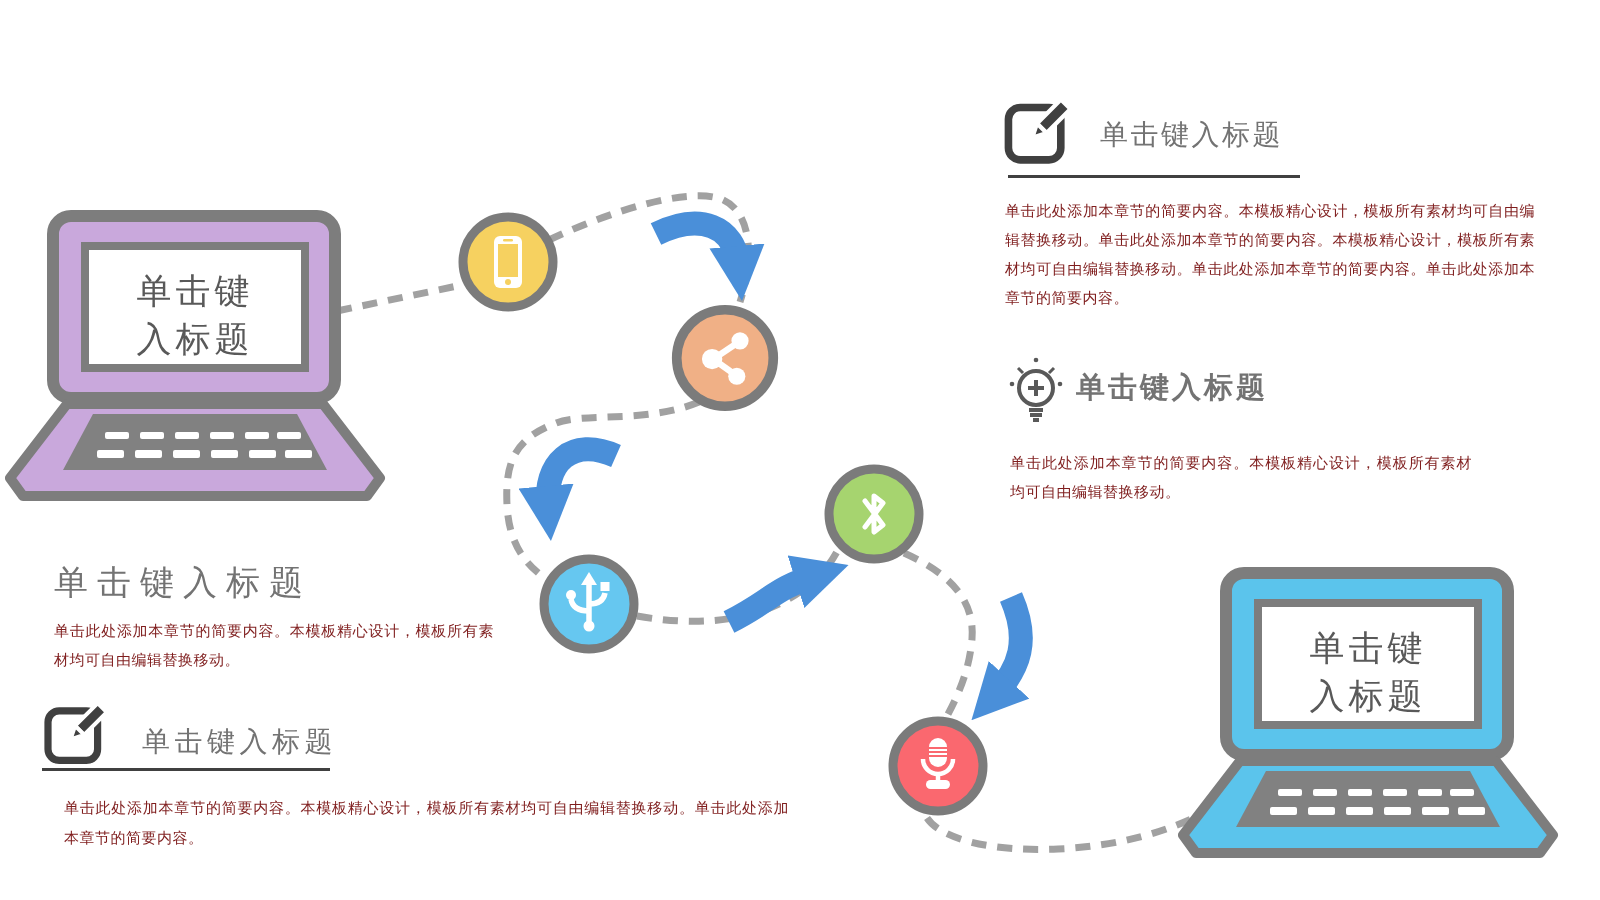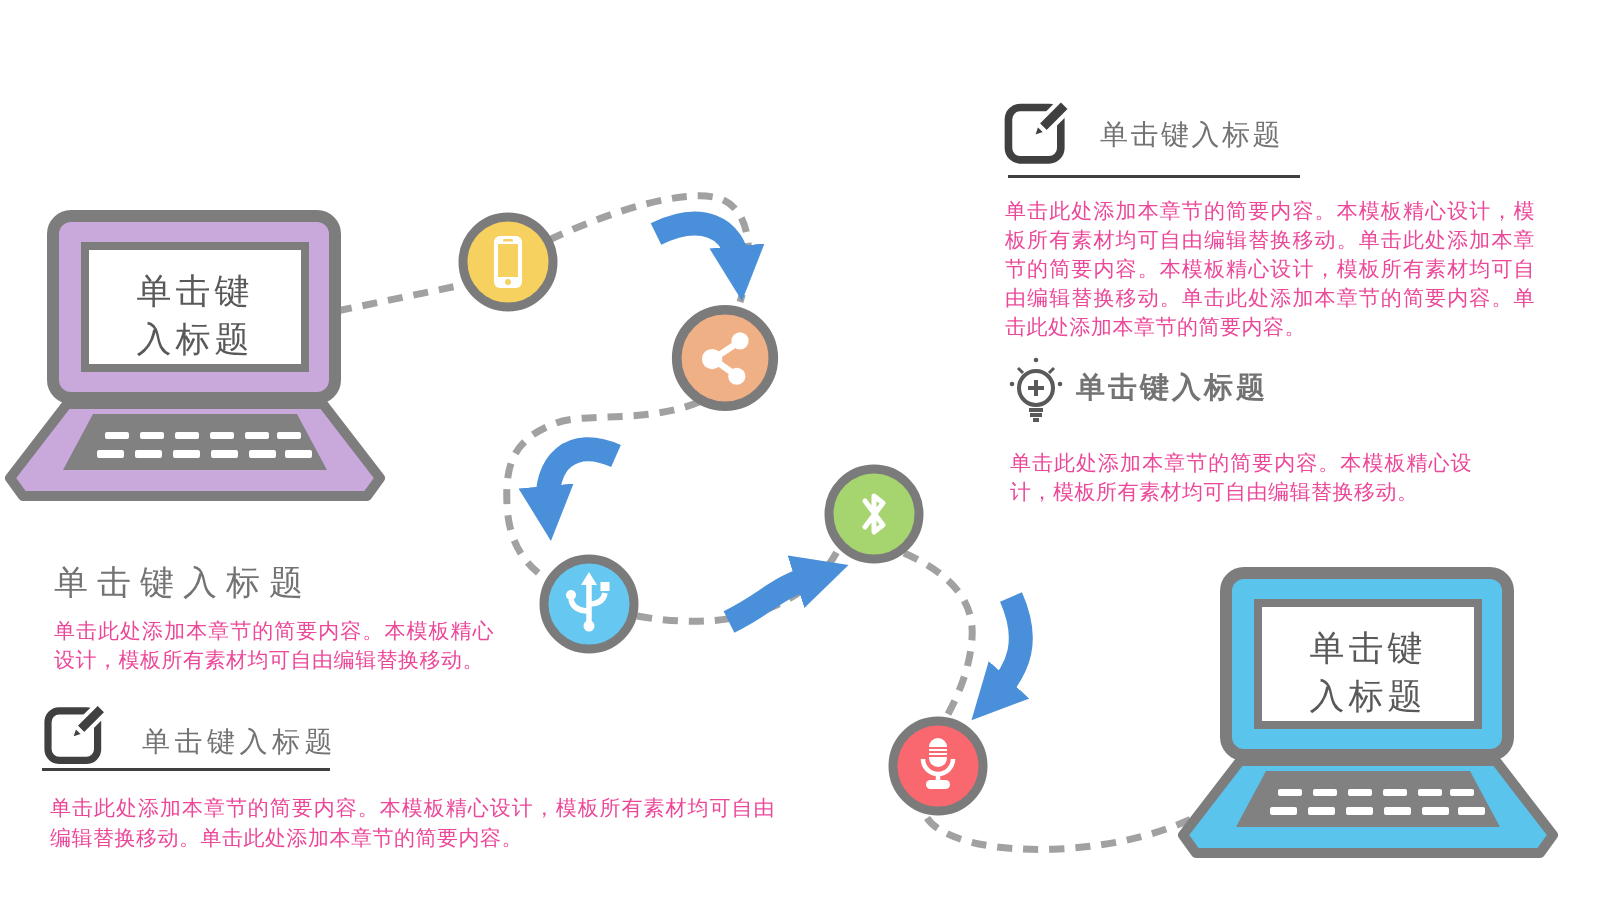--- a/index.html
+++ b/index.html
@@ -3,30 +3,30 @@
 <meta charset="utf-8">
 <style>
   html,body{margin:0;padding:0;background:#ffffff;}
   .slide{position:relative;width:1600px;height:900px;background:#ffffff;overflow:hidden;
          font-family:"Liberation Sans","DejaVu Sans",sans-serif;}
   .connector-layer{position:absolute;left:0;top:0;z-index:1;}
   .node{position:absolute;z-index:3;}
   .laptop{position:absolute;z-index:4;}
   .section{position:absolute;z-index:5;color:#595959;}
   .sec-title{color:#737373;white-space:nowrap;}
-  .sec-body{color:#ec4899;font-size:21px;line-height:29px;letter-spacing:0.5px;text-align:justify;}
+  .sec-body{color:#7f1d1d;font-size:15px;line-height:29px;letter-spacing:0.5px;text-align:justify;}
   .title-rule{position:absolute;background:#404040;height:3px;z-index:5;}
   .t-topright{left:1100px;top:116px;font-size:28px;letter-spacing:2.5px;}
   .b-topright{left:1005px;top:196px;width:530px;}
   .t-midright{left:1076px;top:368px;font-size:29px;font-weight:bold;letter-spacing:3px;}
   .b-midright{left:1010px;top:448px;width:462px;}
   .t-midleft{left:54px;top:560px;font-size:34px;letter-spacing:9px;}
   .b-midleft{left:54px;top:616px;width:440px;}
   .t-botleft{left:142px;top:723px;font-size:28px;letter-spacing:4.5px;}
-  .b-botleft{left:50px;top:793px;width:725px;line-height:30px;font-family:Liberation Serif, serif;}
+  .b-botleft{left:64px;top:793px;width:725px;line-height:30px;font-family:Liberation Serif, serif;}
   .icon-box{position:absolute;z-index:5;}
 </style>
 </head>
 <body>
 
 <div class="slide">
 
   <svg class="connector-layer" width="1600" height="900" viewBox="0 0 1600 900">
     <defs>
       <marker id="ah" viewBox="0 0 10 10" refX="4" refY="5" markerWidth="2.3" markerHeight="2.3" orient="auto">

